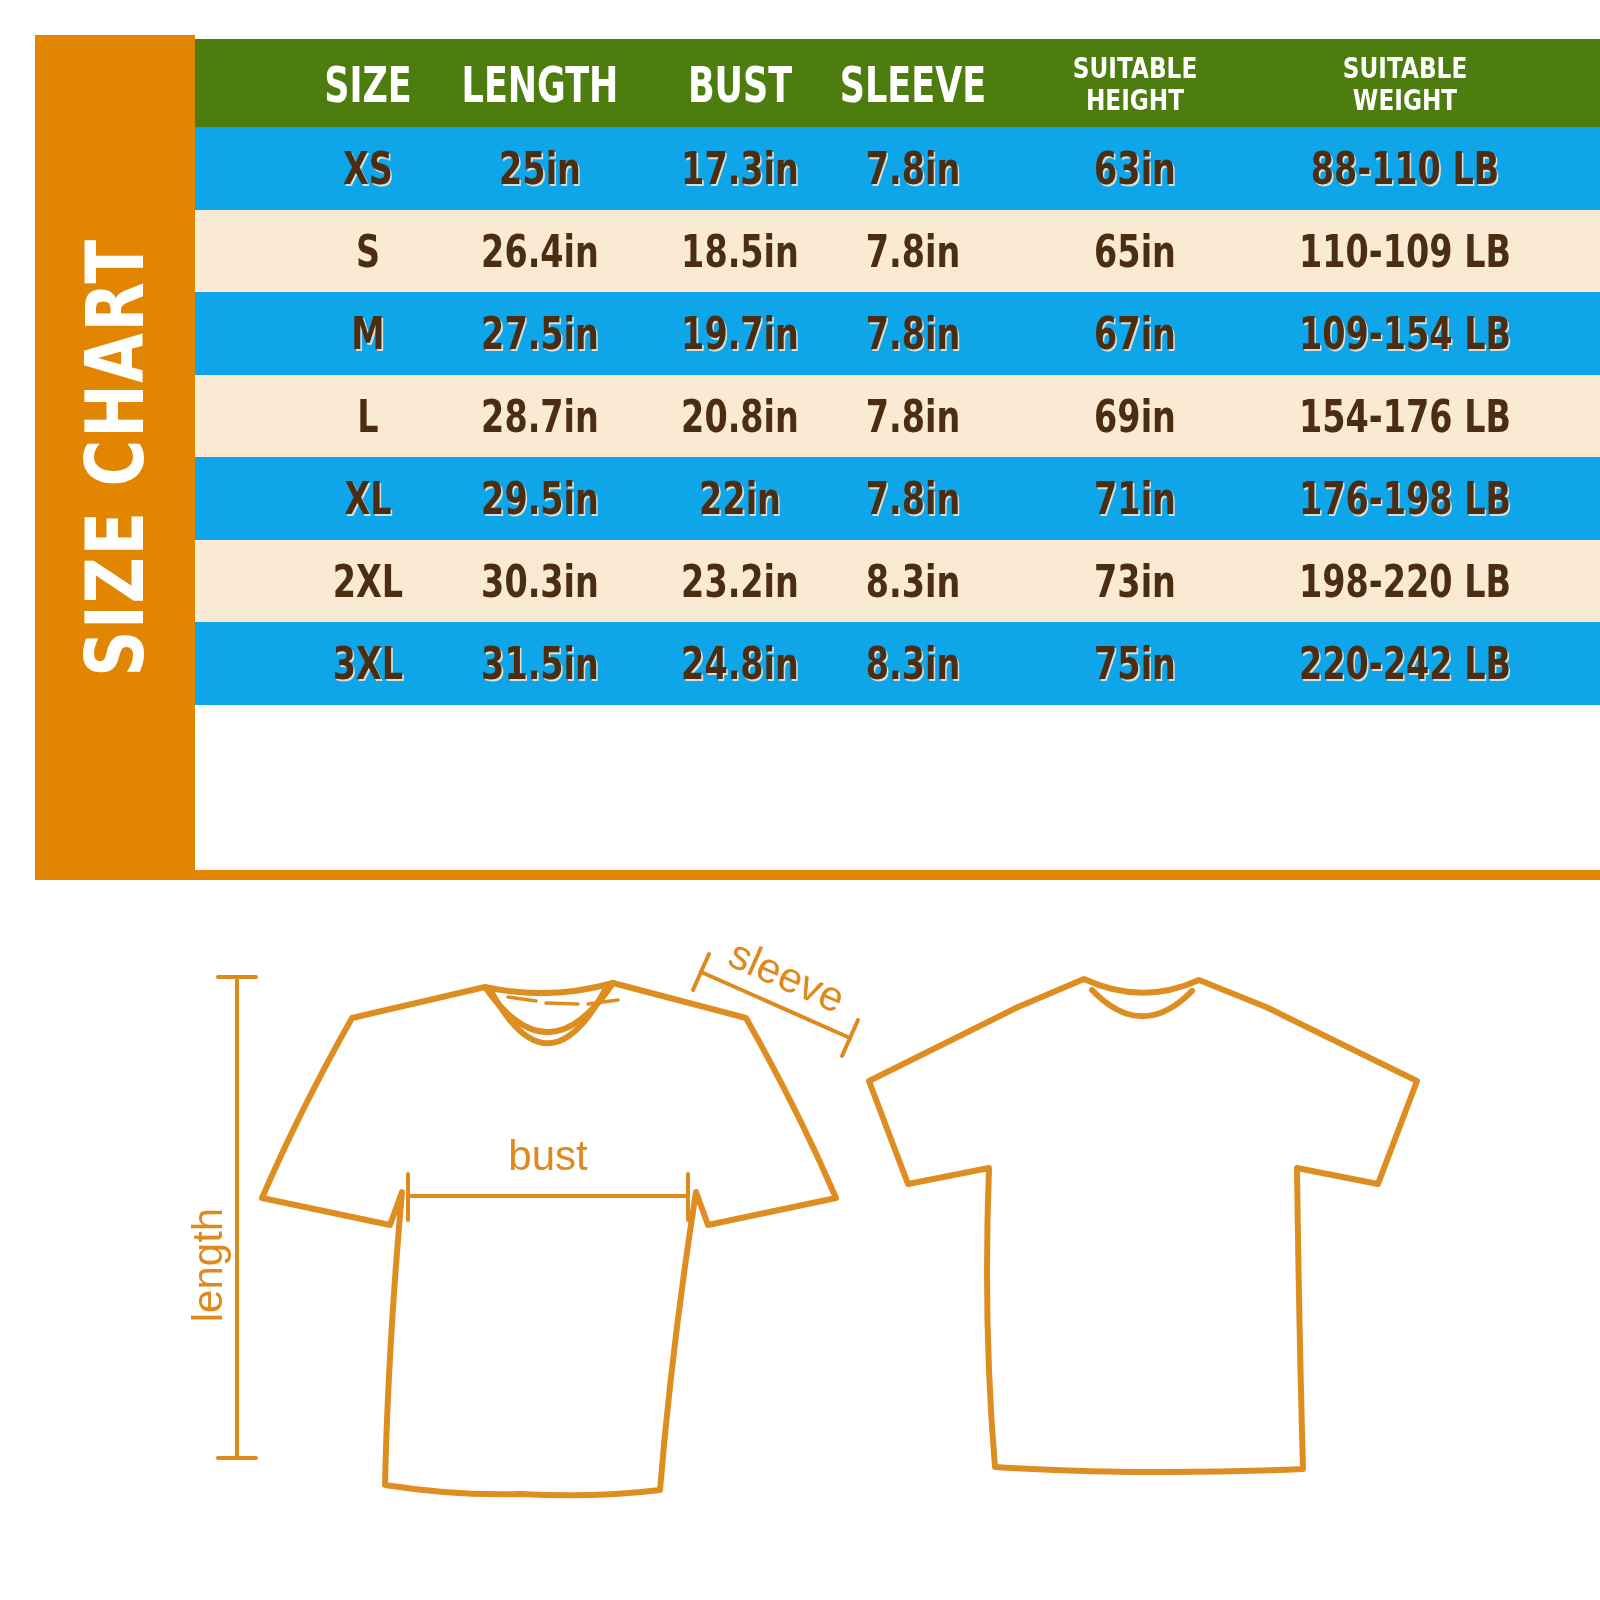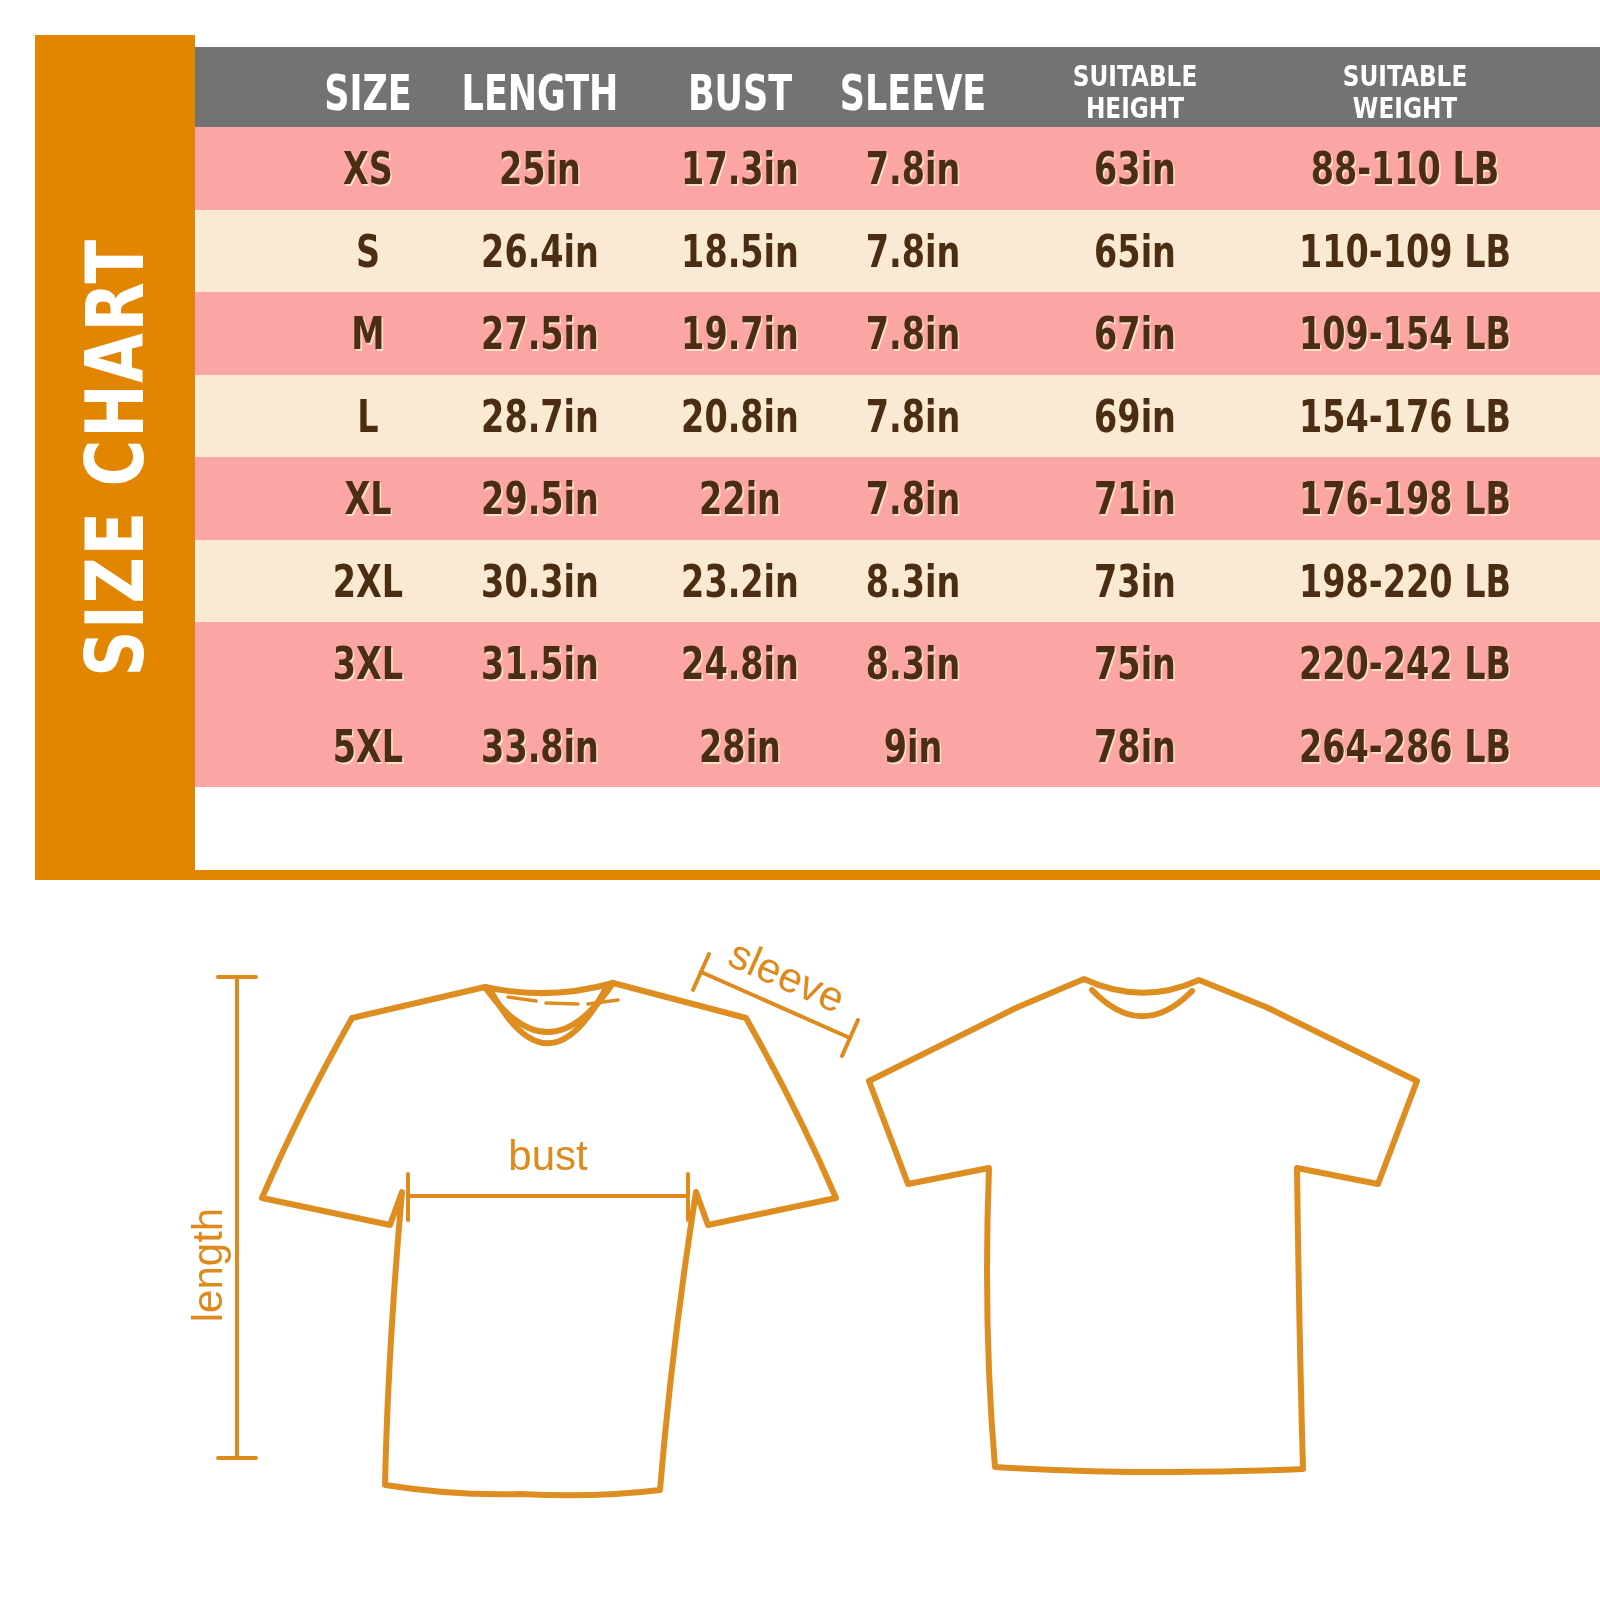--- a/index.html
+++ b/index.html
@@ -6,27 +6,27 @@
   html,body { width:1600px; height:1600px; background:#ffffff; overflow:hidden;
               font-family:"DejaVu Sans","Liberation Sans",sans-serif; }
   #page { position:relative; width:1600px; height:1600px; background:#ffffff; }
 
   
   .size-table { position:absolute; left:35px; top:35px; width:1565px; height:845px; }
   .sidebar { position:absolute; left:0; top:0; width:160px; height:845px;
              background:#E28500; display:flex; align-items:center; justify-content:center; }
   .sidebar-title { color:#ffffff; font-weight:bold; font-size:80px; letter-spacing:2px;
                    white-space:nowrap; transform:rotate(-90deg) scaleX(0.80); }
-  .header-row { position:absolute; left:160px; top:12px; width:1405px; height:92px; background:#737373; }
+  .header-row { position:absolute; left:160px; top:4px; width:1405px; height:92px; background:#4d7c0f; }
   .hcell { position:absolute; top:50%; color:#ffffff; font-weight:bold; text-align:center; }
   .hbig  { font-size:50px; white-space:nowrap; transform:translate(-50%,-50%) scaleX(0.70); }
   .hsmall{ font-size:29px; line-height:1.1; width:175px; transform:translate(-50%,-50%) scaleX(0.80); }
   .rows { position:absolute; left:160px; top:92px; width:1405px; height:743px; }
   .trow { position:relative; width:1405px; height:82.5px; }
-  .row-a { background:#fca5a5;text-align:center; }
+  .row-a { background:#0ea5e9;text-align:center; }
   .row-b { background:#FAE9D3; }
   .cell { position:absolute; top:50%; white-space:nowrap; color:#4A2D12; font-weight:bold;
           font-size:44px; transform:translate(-50%,-50%) scaleX(0.76);
           text-shadow:2px 2px 0 rgba(250,233,211,0.85); }
   .col0{left:173px} .col1{left:345px} .col2{left:545px} .col3{left:718px} .col4{left:940px} .col5{left:1210px}
   .hc0{left:173px} .hc1{left:345px} .hc2{left:545px} .hc3{left:718px} .hc4{left:940px} .hc5{left:1210px}
   .bottom-strip { position:absolute; left:160px; top:835px; width:1405px; height:10px; background:#E28500; }
 
   
   .diagram { position:absolute; left:0; top:930px; width:1600px; height:670px; }
@@ -103,28 +103,20 @@
         <span class="cell col5">198-220 LB</span>
       </div>
       <div class="trow row-a">
         <span class="cell col0">3XL</span>
         <span class="cell col1">31.5in</span>
         <span class="cell col2">24.8in</span>
         <span class="cell col3">8.3in</span>
         <span class="cell col4">75in</span>
         <span class="cell col5">220-242 LB</span>
       </div>
-      <div class="trow row-a">
-        <span class="cell col0">5XL</span>
-        <span class="cell col1">33.8in</span>
-        <span class="cell col2">28in</span>
-        <span class="cell col3">9in</span>
-        <span class="cell col4">78in</span>
-        <span class="cell col5">264-286 LB</span>
-      </div>
     </div>
 
     <div class="bottom-strip"></div>
   </div>
 
   <div class="diagram">
     <svg width="1600" height="670" viewBox="0 0 1600 670" fill="none">
 
       <g stroke="#DE8E20" stroke-width="6" stroke-linejoin="round" stroke-linecap="round" fill="#ffffff">
         <path d="M485,57 L352,88 Q300,180 262,268 L390,295 L402,262 Q388,420 385,555

